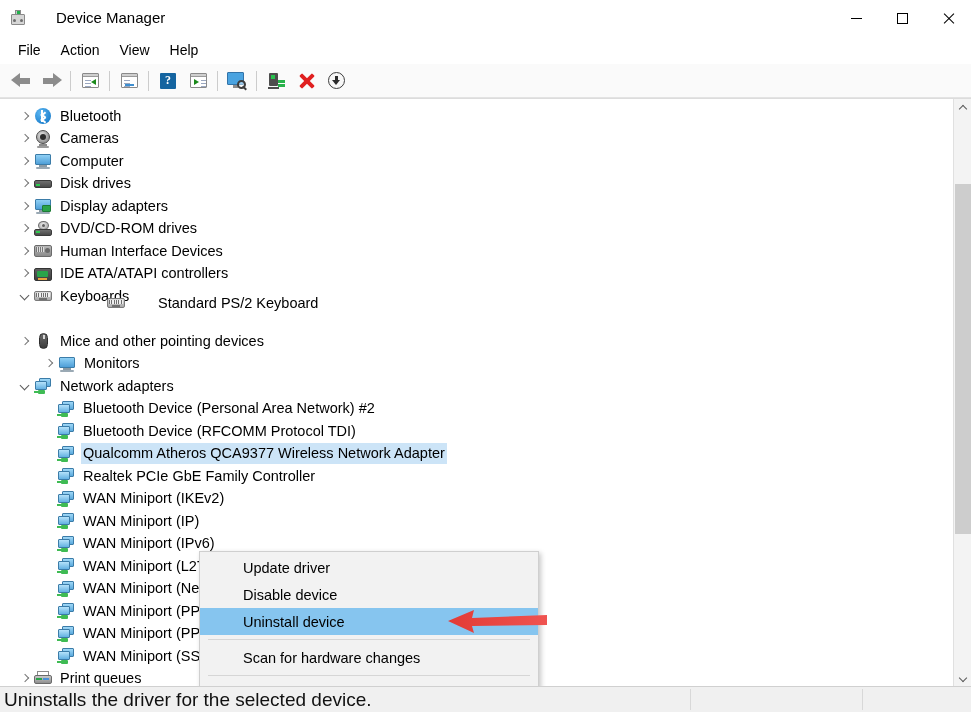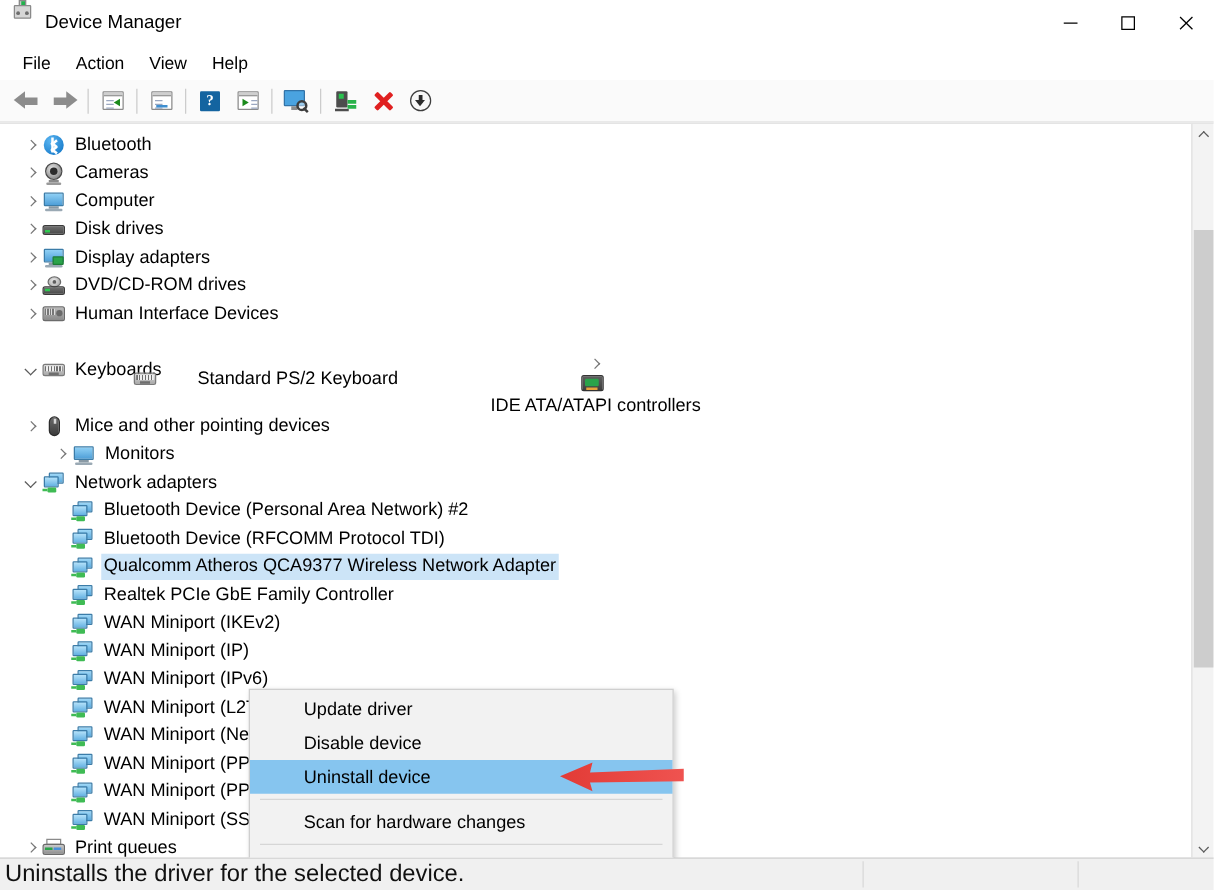--- a/index.html
+++ b/index.html
@@ -13,23 +13,24 @@
   #app {
     position: relative;
     width: 971px; height: 712px;
     background: #ffffff;
     display: flex; flex-direction: column;
   }
 
   
   .titlebar {
     height: 36px; flex: 0 0 36px;
-    display: flex; align-items: flex-start;
+    display: flex; align-items: center;
     background: #ffffff;
     position: relative;
+    gap: 20px;
   }
   .title-icon {
     width: 16px; height: 16px;
     margin-left: 10px; margin-right: 10px;
     position: relative; flex: 0 0 16px;
   }
   .ti-body {
     position: absolute; left: 1px; top: 4px;
     width: 14px; height: 11px;
     background: #d6d6d6;
@@ -770,21 +771,21 @@
           <div class="chev collapsed"></div>
           <div class="icn">
             <div class="ic-hid">
               <div class="hd-b"></div>
               <div class="hd-k"></div>
               <div class="hd-j"></div>
             </div>
           </div>
           <span class="rowlabel">Human Interface Devices</span>
         </div>
-        <div class="row" style="position: absolute; left: 0px; right: 0px; top: 163.5px; flex-direction: column;">
+        <div class="row" style="position: absolute; left: 0px; right: 0px; top: 163.5px;">
           <div style="flex: 0 0 18px;"></div>
           <div class="chev collapsed"></div>
           <div class="icn">
             <div class="ic-ide">
               <div class="id-b"></div>
               <div class="id-g"></div>
               <div class="id-o"></div>
             </div>
           </div>
           <span class="rowlabel">IDE ATA/ATAPI controllers</span>

